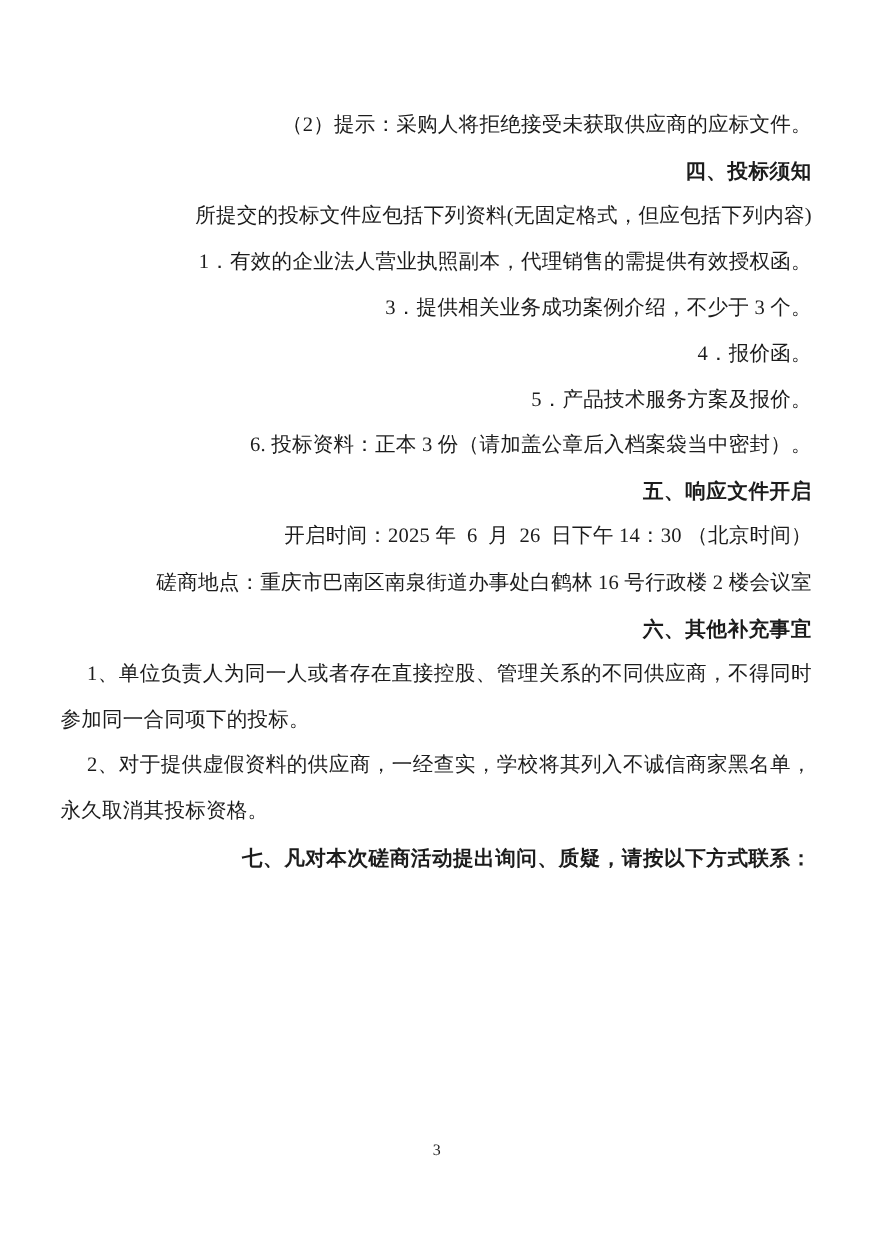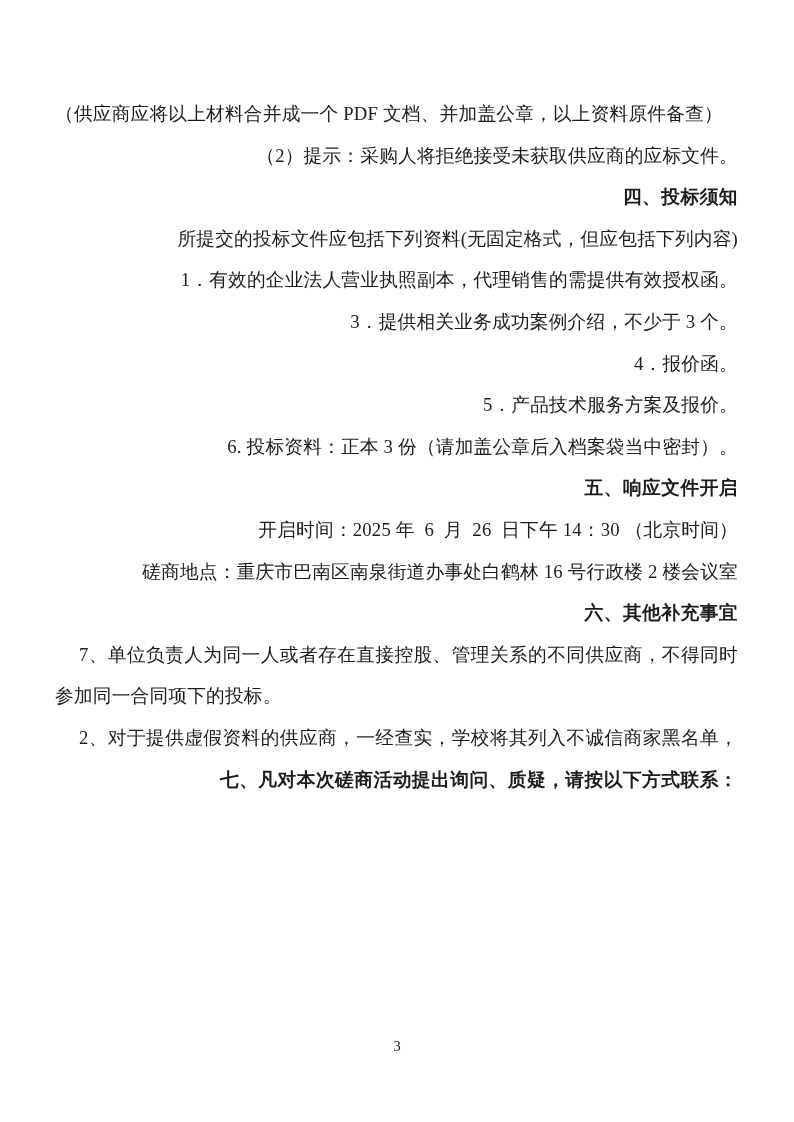--- a/index.html
+++ b/index.html
@@ -58,23 +58,20 @@
     font-family: "Liberation Serif", "DejaVu Serif", serif;
     color: #1c1c1c;
   }
 </style>
 </head>
 <body>
 
 <div class="page">
   <div class="content">
       <div class="paragraph body">
-        <div class="line">（供应商应将以上材料合并成一个 PDF 文档、并加盖公章，以上资料原件备查）</div>
-      </div>
-      <div class="paragraph body">
         <div class="line indent">（2）提示：采购人将拒绝接受未获取供应商的应标文件。</div>
       </div>
       <div class="paragraph heading">
         <div class="line indent">四、投标须知</div>
       </div>
       <div class="paragraph body">
         <div class="line indent">所提交的投标文件应包括下列资料(无固定格式，但应包括下列内容)</div>
       </div>
       <div class="paragraph body">
         <div class="line indent">1．有效的企业法人营业执照副本，代理销售的需提供有效授权函。</div>
@@ -97,24 +94,25 @@
       <div class="paragraph body">
         <div class="line indent">开启时间：2025 年  6  月  26  日下午 14：30 （北京时间）</div>
       </div>
       <div class="paragraph body">
         <div class="line indent">磋商地点：重庆市巴南区南泉街道办事处白鹤林 16 号行政楼 2 楼会议室</div>
       </div>
       <div class="paragraph heading">
         <div class="line indent">六、其他补充事宜</div>
       </div>
       <div class="paragraph body">
-        <div class="line indent fill">7、单位负责人为同一人或者存在直接控股、管理关系的不同供应商，不得同时</div>
+        <div class="line indent fill">1、单位负责人为同一人或者存在直接控股、管理关系的不同供应商，不得同时</div>
         <div class="line">参加同一合同项下的投标。</div>
       </div>
       <div class="paragraph body">
         <div class="line indent fill">2、对于提供虚假资料的供应商，一经查实，学校将其列入不诚信商家黑名单，</div>
+        <div class="line">永久取消其投标资格。</div>
       </div>
       <div class="paragraph heading">
         <div class="line indent">七、凡对本次磋商活动提出询问、质疑，请按以下方式联系：</div>
       </div>
     </div>
   <div class="footer">3</div>
 </div>
 
 </body></html>

